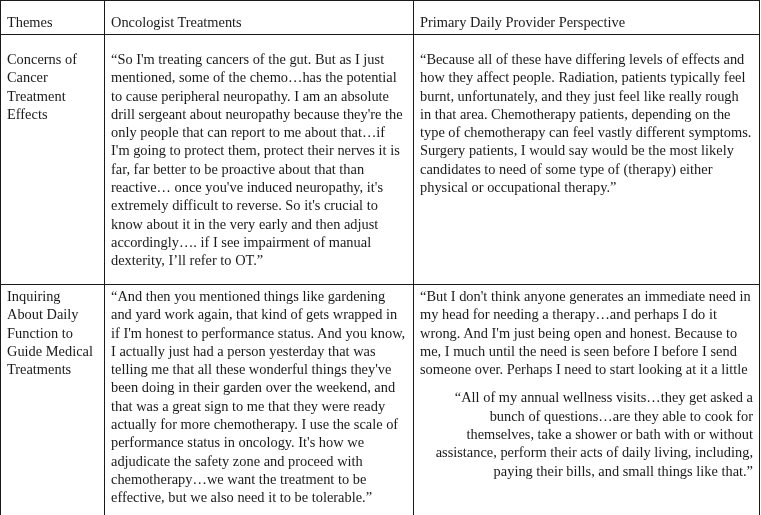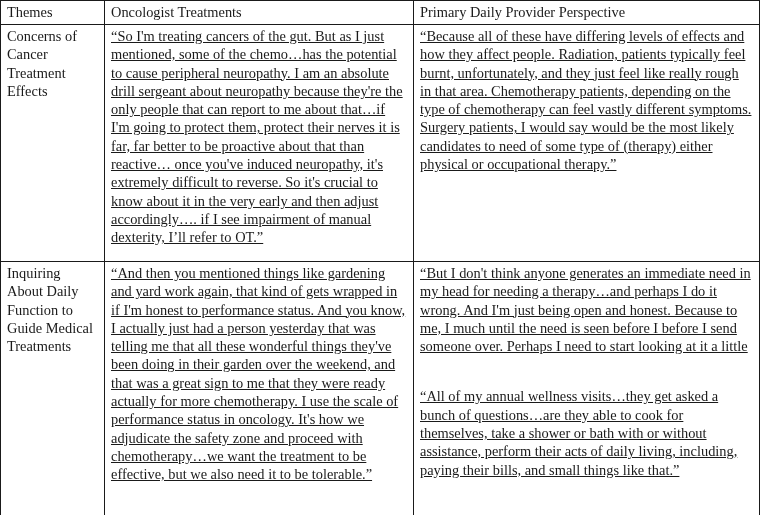--- a/index.html
+++ b/index.html
@@ -27,25 +27,25 @@
     table.themes td, table.themes th {
       border: 1.5px solid #1a1a1a;
       vertical-align: top;
       text-align: left;
       font-weight: normal;
       padding: 1px 6px 4px 6px;
     }
     col.c1 { width: 104px; }
     col.c2 { width: 309px; }
     col.c3 { width: 346px; }
-    tr.head th { height: 20px; padding-top: 2px; padding-bottom: 1px; }
-    tr.row1 td { height: 230px; padding-top: 2px; }
+    tr.head th { height: 20px; padding-top: 12px; padding-bottom: 1px; }
+    tr.row1 td { height: 230px; padding-top: 15px; }
     tr.row2 td { height: 282px; padding-top: 2px; }
-    p.quote { margin: 0; text-decoration: underline; }
-    p.quote + p.quote { margin-top: 32px; }
+    p.quote { margin: 0; }
+    p.quote + p.quote { margin-top: 10px; text-align: right; }
   </style>
 </head>
 <body>
 
 <table class="themes">
   <colgroup>
     <col class="c1">
       <col class="c2">
       <col class="c3">
   </colgroup>

